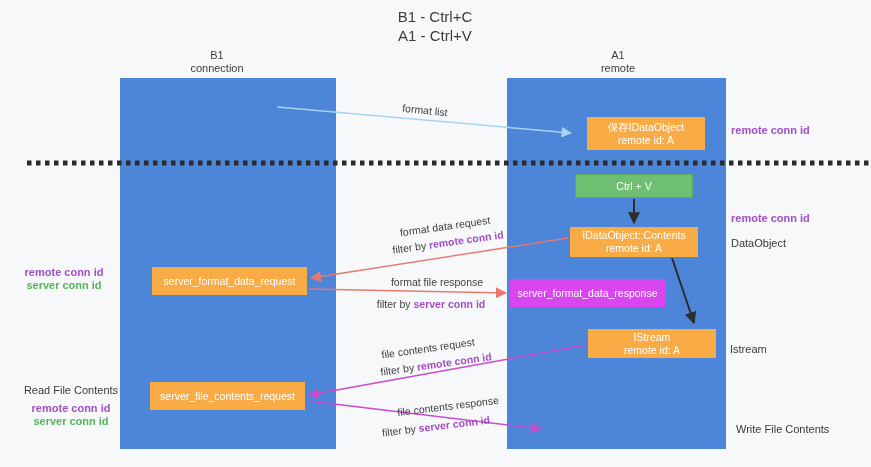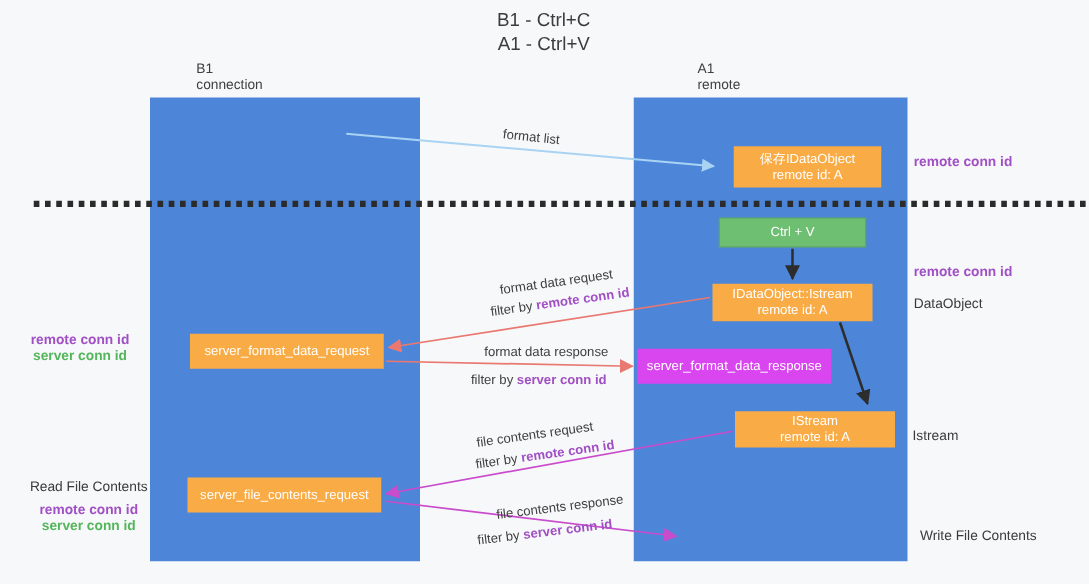--- a/index.html
+++ b/index.html
@@ -2,21 +2,21 @@
 <html><head>
 <meta charset="utf-8">
 <style>
   html,body{margin:0;padding:0;}
   body{font-family:"Liberation Sans",sans-serif;background:#f7f8f9;}
   .stage{position:relative;width:871px;height:449px;background:#f7f8f9;overflow:hidden;}
 
   .title-block{position:absolute;left:330px;top:7px;width:210px;text-align:center;
     font-size:15px;line-height:19px;color:#3c3c3c;}
 
-  .col-header{position:absolute;width:120px;text-align:left;font-size:11px;
+  .col-header{position:absolute;width:120px;text-align:center;font-size:11px;
     line-height:13px;color:#3f3f3f;top:49px;}
   .col-header.left{left:157px;}
   .col-header.right{left:558px;}
 
   .lifeline{position:absolute;top:78px;height:374px;}
   .lifeline.left{left:120px;width:216px;}
   .lifeline.right{left:507px;width:219px;}
 
   svg.layer{position:absolute;left:0;top:0;z-index:2;}
 
@@ -92,21 +92,21 @@
   <div class="box" style="left: 575px; top: 117px; width: 118px; height: 33px; background: rgb(249, 171, 69); margin-left: 12px;">
     <span>保存IDataObject</span>
     <span>remote id: A</span>
   </div>
 
   <div class="box green" style="left: 575px; top: 174px; width: 118px; height: 24px; background: rgb(111, 191, 114);">
     <span>Ctrl + V</span>
   </div>
 
   <div class="box" style="left: 570px; top: 227px; width: 128px; height: 30px; background: rgb(249, 171, 69);">
-    <span>IDataObject::Istream</span>
+    <span>IDataObject::Contents</span>
     <span>remote id: A</span>
   </div>
 
   <div class="box" style="left: 152px; top: 267px; width: 155px; height: 28px; background: rgb(249, 171, 69);">
     <span>server_format_data_request</span>
   </div>
 
   <div class="box" style="left: 510px; top: 279px; width: 155px; height: 28px; background: #d946ef;">
     <span>server_format_data_response</span>
   </div>
@@ -122,21 +122,21 @@
 
 
   <div class="edge-label" style="left:425px;top:110px;transform:translate(-50%,-50%) rotate(6deg);">format list</div>
 
   <div class="edge-label" style="left:445px;top:226px;transform:translate(-50%,-50%) rotate(-8deg);">format data request</div>
 
   <div class="edge-label" style="left:448px;top:242px;transform:translate(-50%,-50%) rotate(-8deg);">
     <span>filter by </span><b style="color: rgb(161, 79, 197);">remote conn id</b>
   </div>
 
-  <div class="edge-label" style="left:437px;top:282px;transform:translate(-50%,-50%);">format data response</div>
+  <div class="edge-label" style="left:437px;top:282px;transform:translate(-50%,-50%);">format file response</div>
 
   <div class="edge-label" style="left:431px;top:304px;transform:translate(-50%,-50%);">
     <span>filter by </span><b style="color: rgb(161, 79, 197);">server conn id</b>
   </div>
 
   <div class="edge-label" style="left:428px;top:348px;transform:translate(-50%,-50%) rotate(-8deg);">file contents request</div>
 
   <div class="edge-label" style="left:436px;top:364px;transform:translate(-50%,-50%) rotate(-8deg);">
     <span>filter by </span><b style="color: rgb(161, 79, 197);">remote conn id</b>
   </div>

